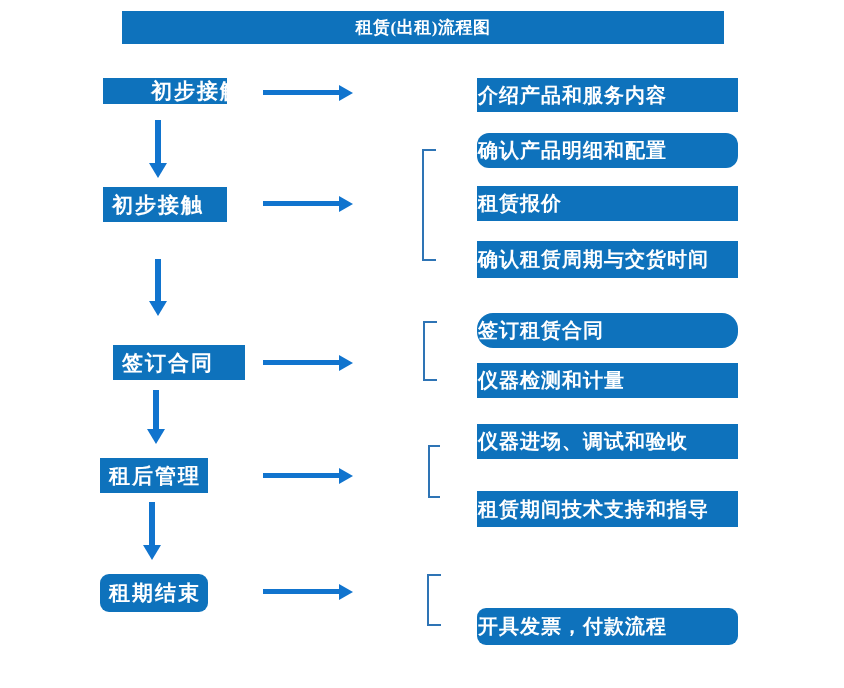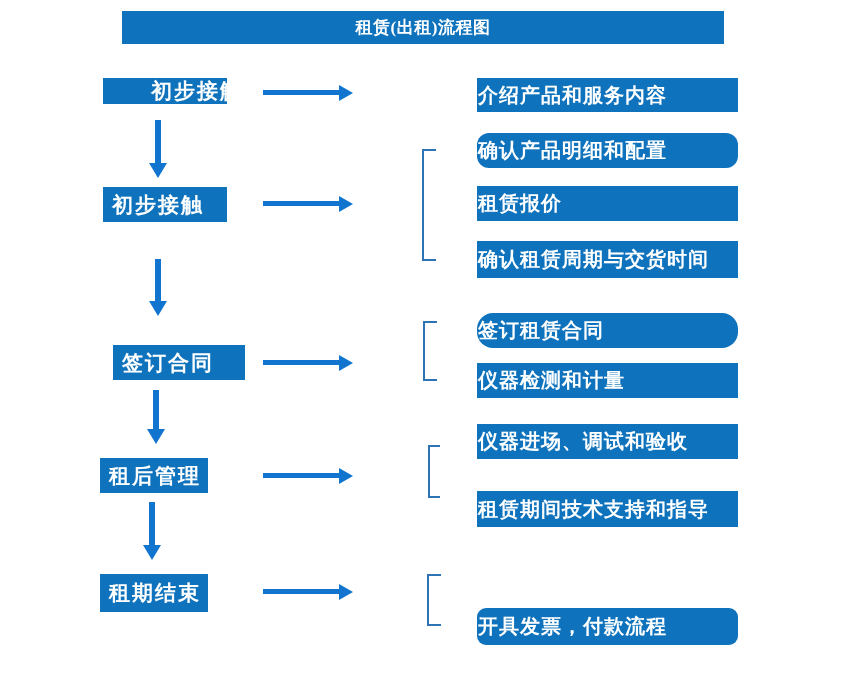--- a/index.html
+++ b/index.html
@@ -98,21 +98,21 @@
 <body>
 
 <div class="canvas">
 
   <div class="title-bar">租赁(出租)流程图</div>
 
   <div class="box step-box" style="left:103px; top:78px;  width:124px; height:26px;padding-left:48px;">初步接触</div>
   <div class="box step-box" style="left:103px; top:187px; width:124px; height:35px;">初步接触</div>
   <div class="box step-box" style="left:113px; top:345px; width:132px; height:35px;">签订合同</div>
   <div class="box step-box" style="left:100px; top:458px; width:108px; height:35px;">租后管理</div>
-  <div class="box step-box" style="left:100px; top:574px; width:108px; height:38px;">租期结束</div>
+  <div class="box step-box" style="left:100px; top:574px; width:108px; height:38px;border-radius:9px;">租期结束</div>
 
   <div class="box detail-box" style="top:78px;  height:34px;">介绍产品和服务内容</div>
   <div class="box detail-box" style="top:133px; height:35px;border-radius:12px;">确认产品明细和配置</div>
   <div class="box detail-box" style="top:186px; height:35px;">租赁报价</div>
   <div class="box detail-box" style="top:241px; height:37px;">确认租赁周期与交货时间</div>
   <div class="box detail-box" style="top:313px; height:35px;border-radius:16px;">签订租赁合同</div>
   <div class="box detail-box" style="top:363px; height:35px;">仪器检测和计量</div>
   <div class="box detail-box" style="top:491px; height:36px;">租赁期间技术支持和指导</div>
   <div class="box detail-box" style="top:424px; height:35px;">仪器进场、调试和验收</div>
   <div class="box detail-box" style="top:608px; height:37px;border-radius:9px;">开具发票，付款流程</div>

